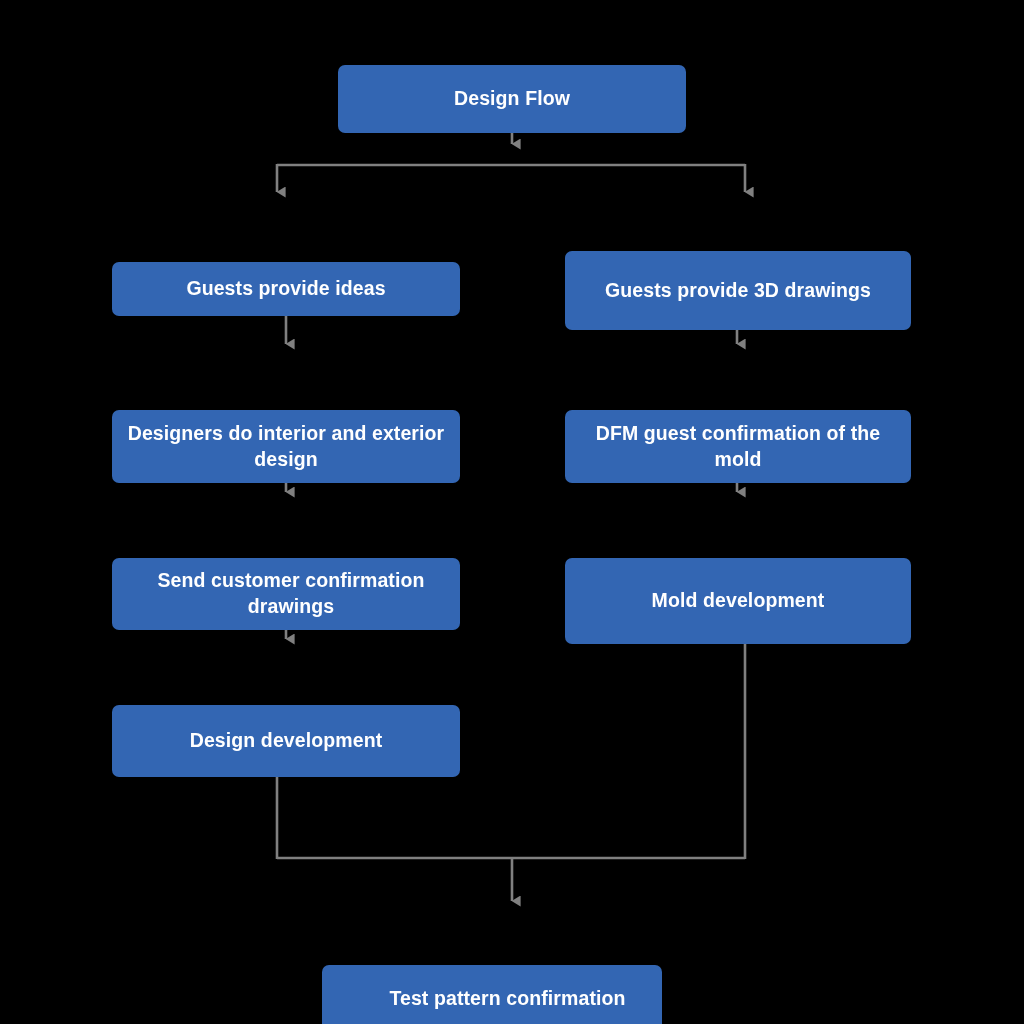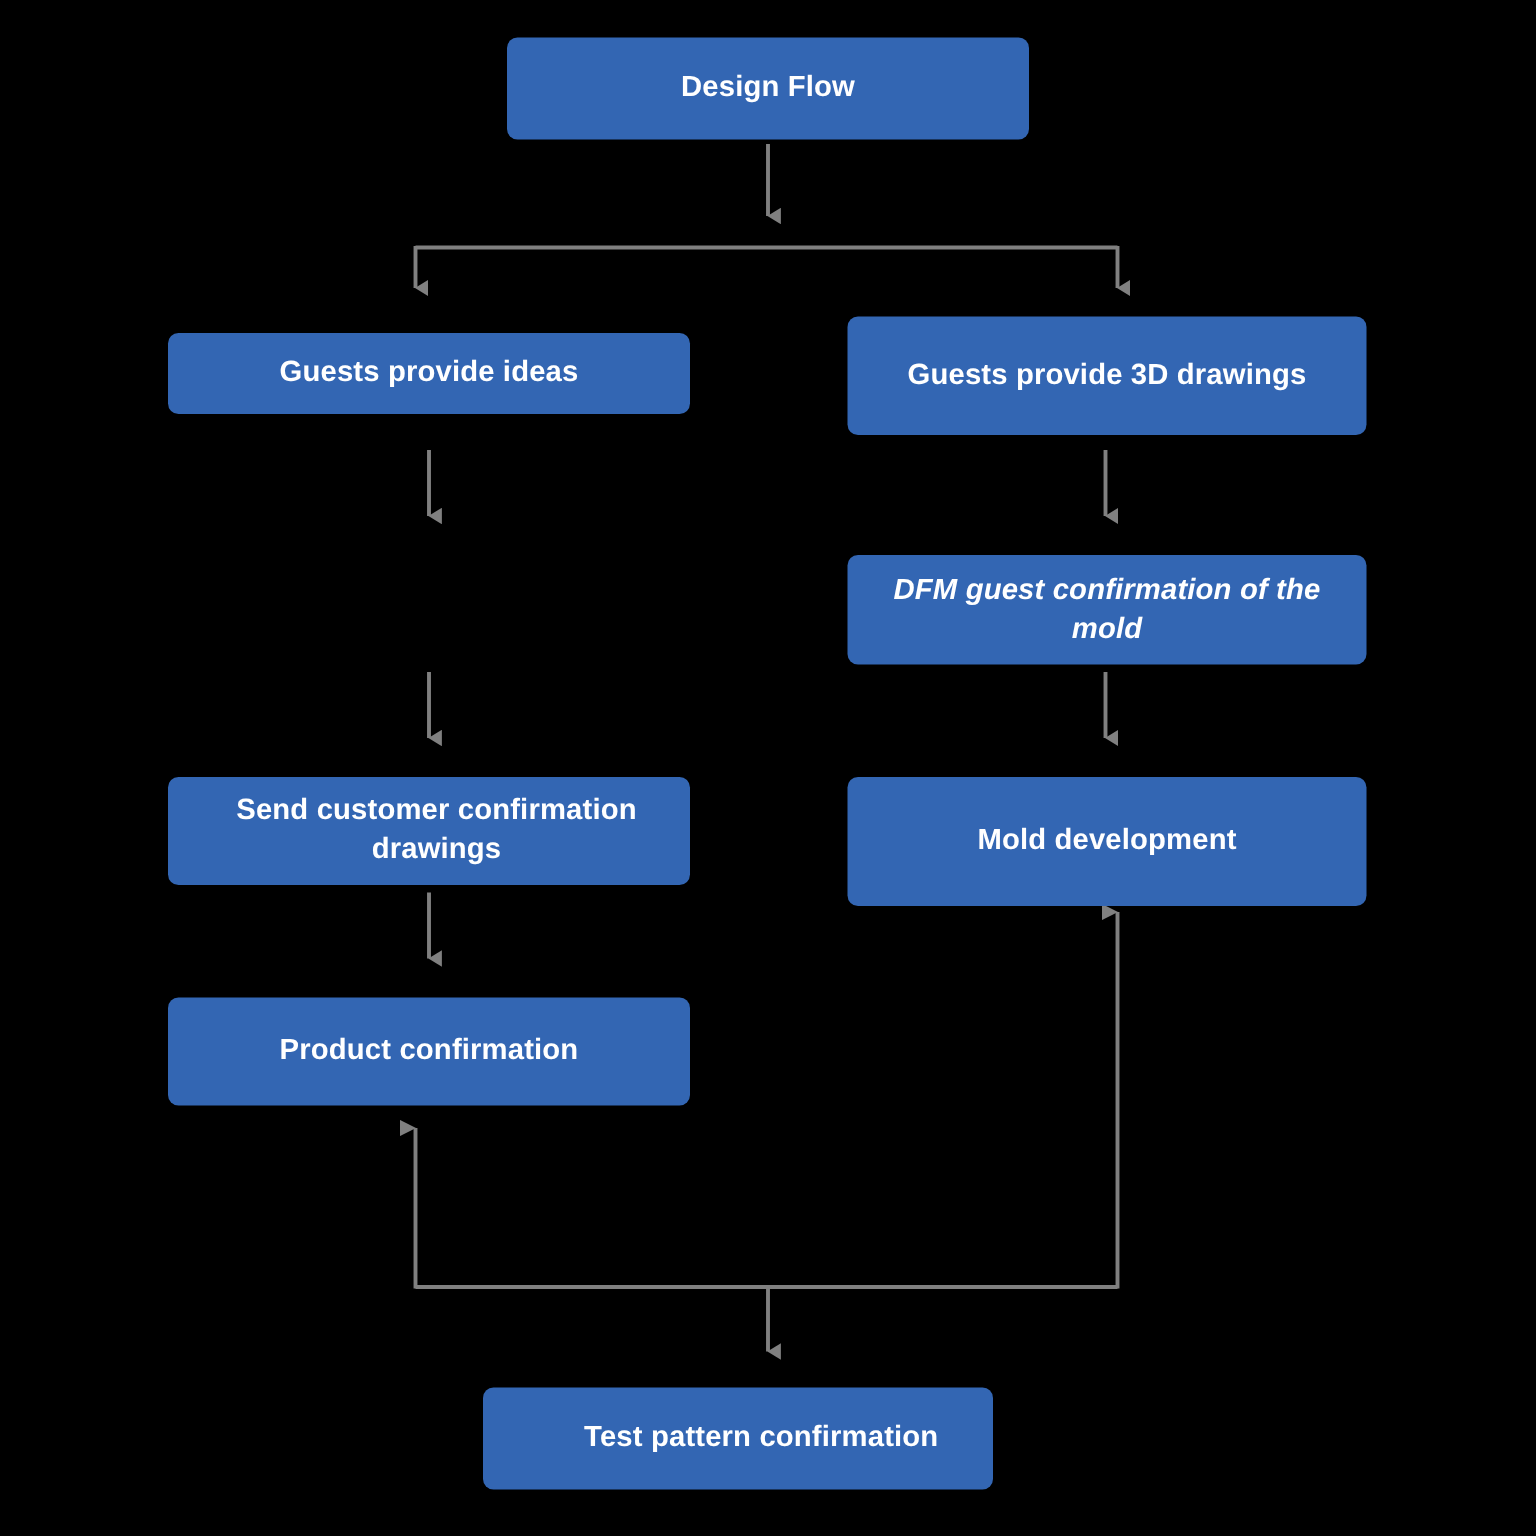--- a/index.html
+++ b/index.html
@@ -23,20 +23,21 @@
     color: #ffffff;
     font-weight: bold;
     font-size: 19.5px;
     line-height: 1.32;
     letter-spacing: 0.1px;
     display: flex;
     align-items: center;
     text-align: center;
     padding: 4px 10px;
     user-select: none;
+    margin-top: 40px;
   }
   .node span { display: block; width: 100%; }
   svg.wires {
     position: absolute;
     left: 0;
     top: 0;
     width: 1024px;
     height: 1024px;
     pointer-events: none;
   }
@@ -88,34 +89,37 @@
   </div>
 
   <div class="node" style="left:112px; top:222px; width:348px; height:54px;">
     <span>Guests provide ideas</span>
   </div>
 
   <div class="node" style="left:565px; top:211px; width:346px; height:79px;">
     <span>Guests provide 3D drawings</span>
   </div>
 
+  <div class="node" style="left:112px; top:370px; width:348px; height:73px;">
+    <span>Designers do interior and exterior design</span>
+  </div>
 
-  <div class="node" style="left:565px; top:370px; width:346px; height:73px;font-style:italic;">
+  <div class="node" style="left:565px; top:370px; width:346px; height:73px;">
     <span>DFM guest confirmation of the mold</span>
   </div>
 
   <div class="node" style="left:112px; top:518px; width:348px; height:72px;padding-left:20px;">
     <span>Send customer confirmation drawings</span>
   </div>
 
   <div class="node" style="left:565px; top:518px; width:346px; height:86px;">
     <span>Mold development</span>
   </div>
 
   <div class="node" style="left:112px; top:665px; width:348px; height:72px;">
-    <span>Product confirmation</span>
+    <span>Design development</span>
   </div>
 
   <div class="node" style="left:322px; top:925px; width:340px; height:68px;padding-left:41px;">
     <span>Test pattern confirmation</span>
   </div>
 
 </div>
 
 </body></html>

